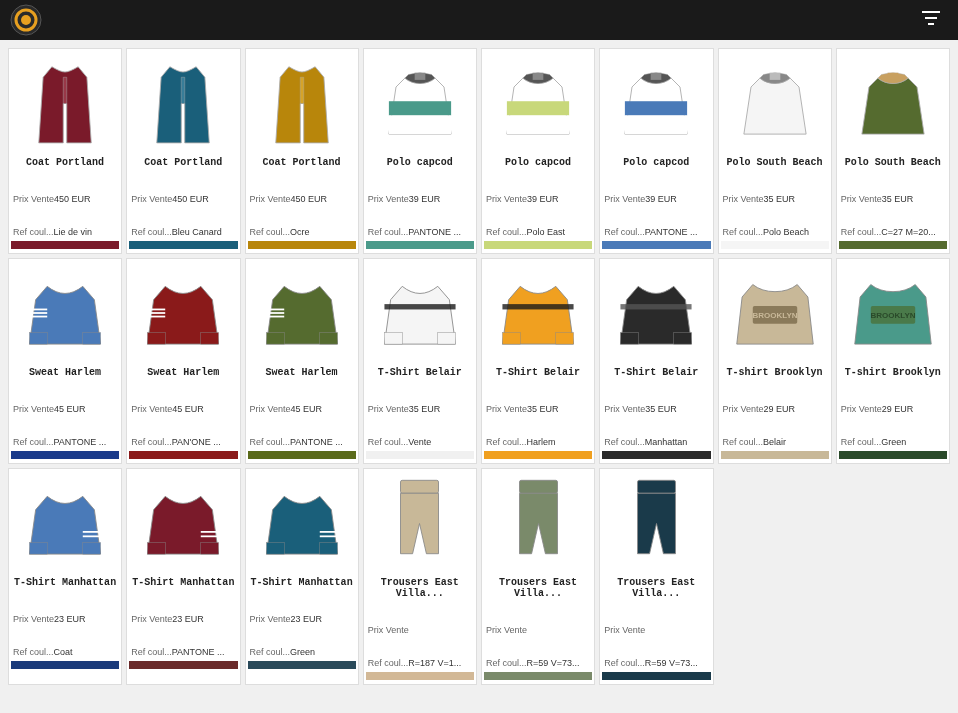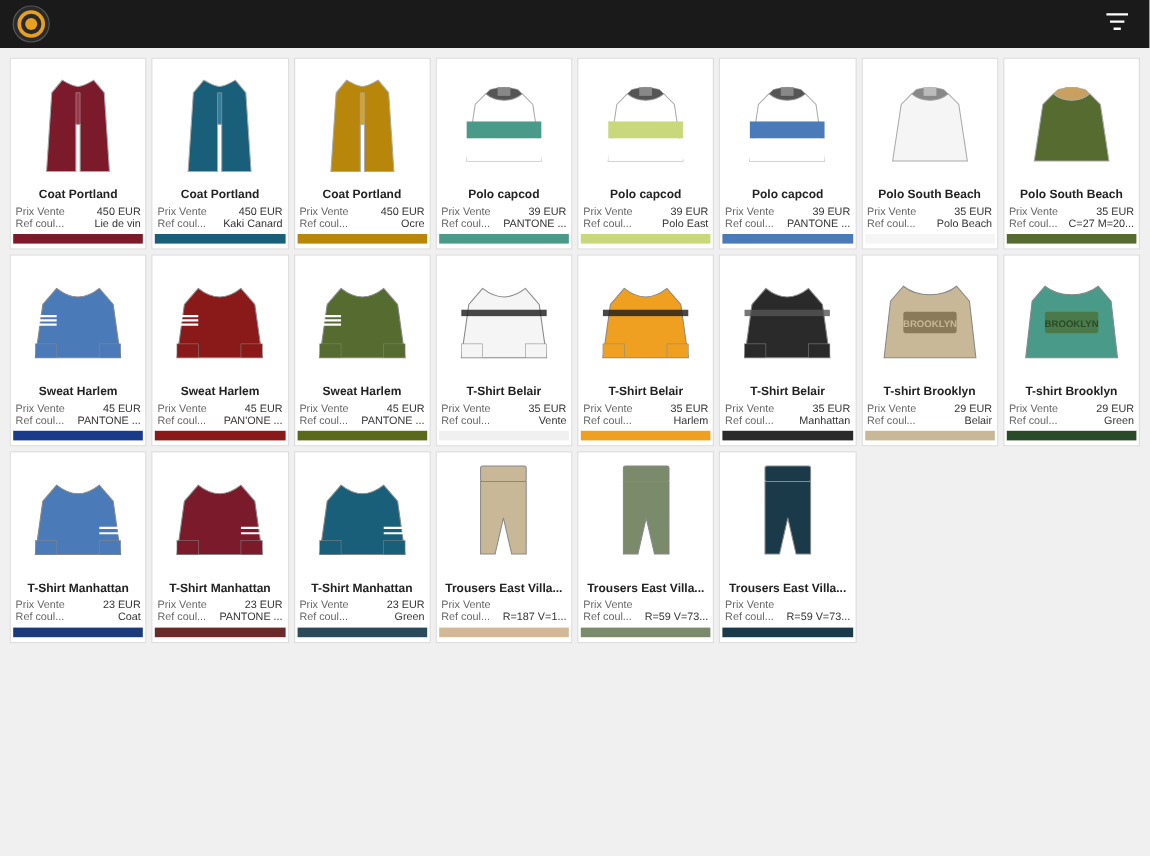--- a/index.html
+++ b/index.html
@@ -58,31 +58,32 @@
       align-items: center;
       justify-content: center;
       margin-bottom: 4px;
       text-align: right;
     }
     .product-name {
       font-weight: bold;
       font-size: 10px;
       text-align: center;
       margin-bottom: 3px;
+      font-family: Liberation Mono, monospace;
     }
     .product-info {
       font-size: 9px;
       color: #333;
       text-align: left;
       width: 100%;
       padding: 0 2px;
     }
     .product-info .row {
       display: flex;
-      justify-content: space-between;
+      margin-top: 23px;
     }
     .product-info .label {
       color: #666;
     }
     .color-bar {
       width: 100%;
       height: 8px;
       margin-top: 4px;
     }
 
@@ -141,21 +142,21 @@
     </svg>
     </div>
     <div class="product-name">Coat Portland</div>
     <div class="product-info">
       <div class="row">
         <span class="label">Prix Vente</span>
         <span>450 EUR</span>
       </div>
       <div class="row">
         <span class="label">Ref coul...</span>
-        <span>Kaki Canard</span>
+        <span>Bleu Canard</span>
       </div>
     </div>
     <div class="color-bar" style="background:#1a5f7a"></div>
   </div>
     <div class="product-card">
     <div class="product-image">
       <svg viewBox="0 0 80 100" width="70" height="95">
       <path d="M25,8 L15,20 L10,95 L38,95 L38,50 L42,50 L42,95 L70,95 L65,20 L55,8 Q45,14 40,14 Q35,14 25,8Z" fill="#b8860b" stroke="#aaa" stroke-width="1"></path>
       <path d="M38,50 L42,50 L42,20 L38,20Z" fill="#d6a429" stroke="#aaa" stroke-width="0.5"></path>
     </svg>

